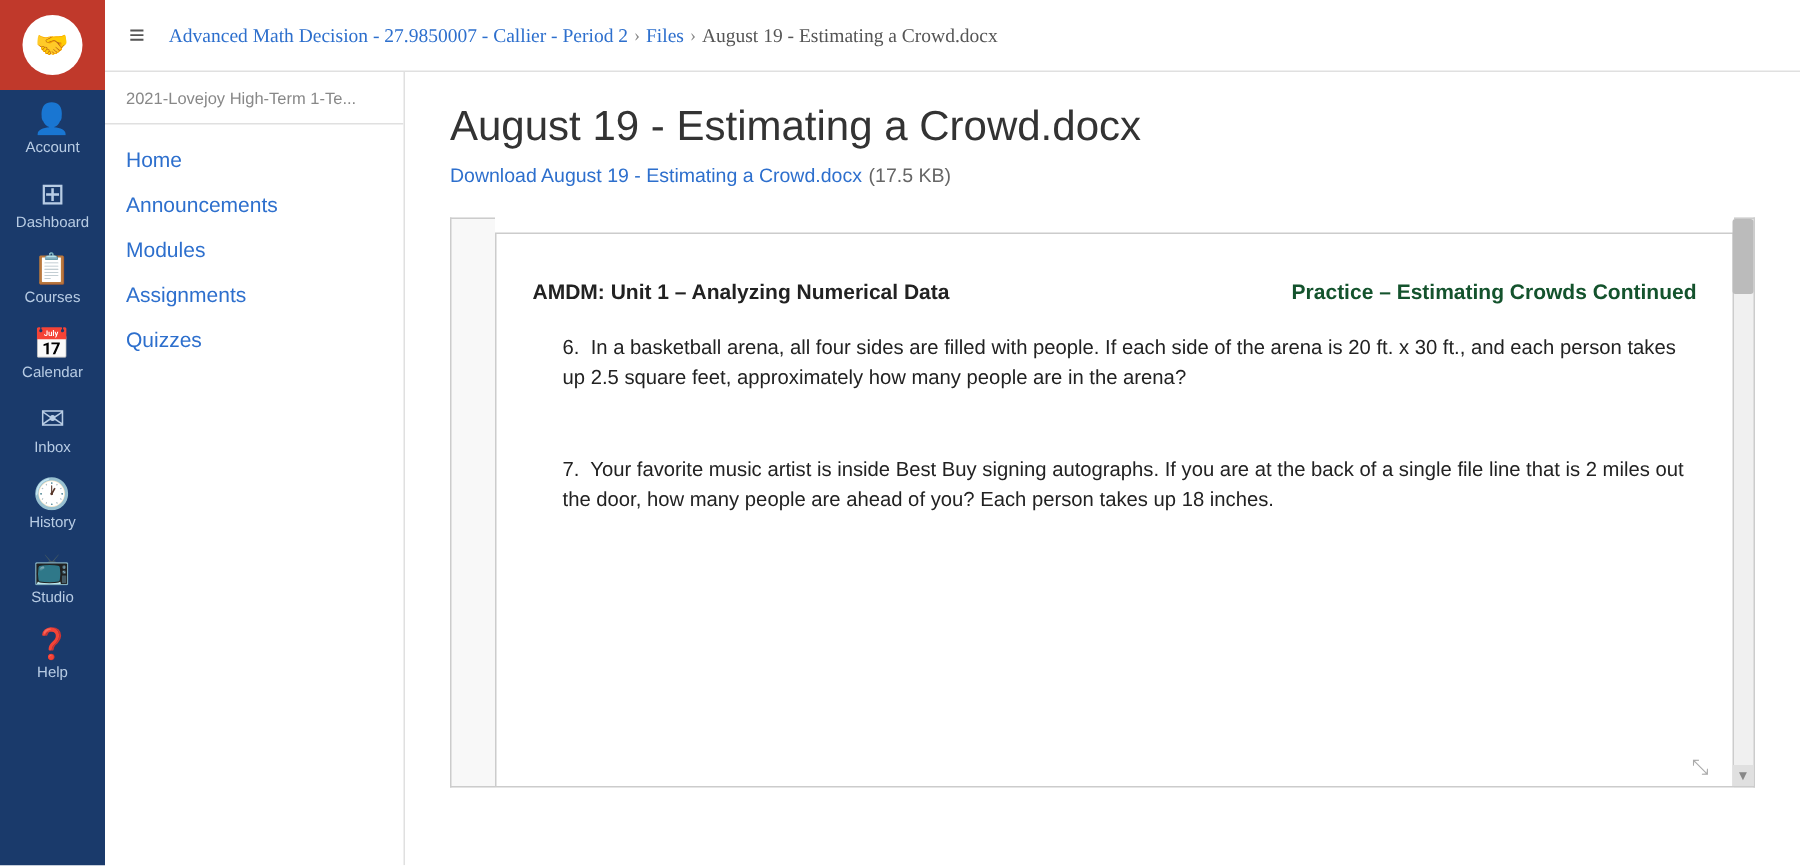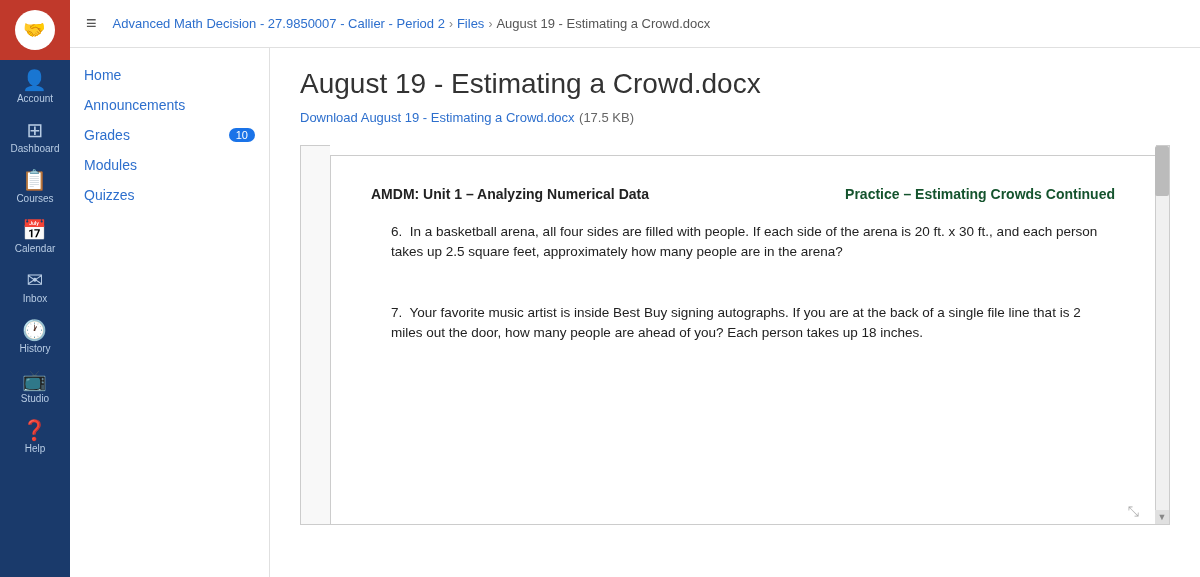--- a/index.html
+++ b/index.html
@@ -79,20 +79,21 @@
       color: #555;
       margin-right: 8px;
       cursor: pointer;
     }
     .breadcrumb {
       display: flex;
       align-items: center;
       font-size: 13px;
       color: #2d6fcd;
       gap: 4px;
+      font-family: Liberation Serif, serif;
     }
     .breadcrumb-sep {
       color: #888;
       font-size: 12px;
     }
     .breadcrumb-current {
       color: #555;
     }
 
     
@@ -156,21 +157,21 @@
       display: inline;
     }
     .doc-size {
       color: #666;
       font-size: 13px;
     }
     .doc-preview-container {
       border: 1px solid #ccc;
       background: #fff;
       margin-top: 10px;
-      padding: 30px 40px;
+      padding: 30px 24px;
       min-height: 370px;
       position: relative;
     }
     .doc-preview-header {
       display: flex;
       justify-content: space-between;
       margin-bottom: 20px;
     }
     .doc-preview-header-left {
       font-size: 14px;
@@ -250,32 +251,32 @@
       <span class="breadcrumb-sep">›</span>
       <span>Files</span>
       <span class="breadcrumb-sep">›</span>
       <span class="breadcrumb-current">August 19 - Estimating a Crowd.docx</span>
     </div>
   </div>
 
   <div class="content-layout">
 
     <div class="course-sidebar">
+      <div class="course-title">2021-Lovejoy High-Term 1-Te...</div>
       <div class="course-nav-item">
         <span>Home</span>
       </div>
       <div class="course-nav-item">
         <span>Announcements</span>
       </div>
       <div class="course-nav-item">
-        <span>Grades</span>
-        <span class="course-nav-badge">10</span>
-      </div>
-      <div class="course-nav-item">
         <span>Modules</span>
+      </div>
+      <div class="course-nav-item">
+        <span>Assignments</span>
       </div>
       <div class="course-nav-item">
         <span>Quizzes</span>
       </div>
     </div>
 
     <div class="document-area">
       <h1 class="doc-title">August 19 - Estimating a Crowd.docx</h1>
       <div style="margin-bottom:19px;">
         <span class="doc-download">Download August 19 - Estimating a Crowd.docx</span>

